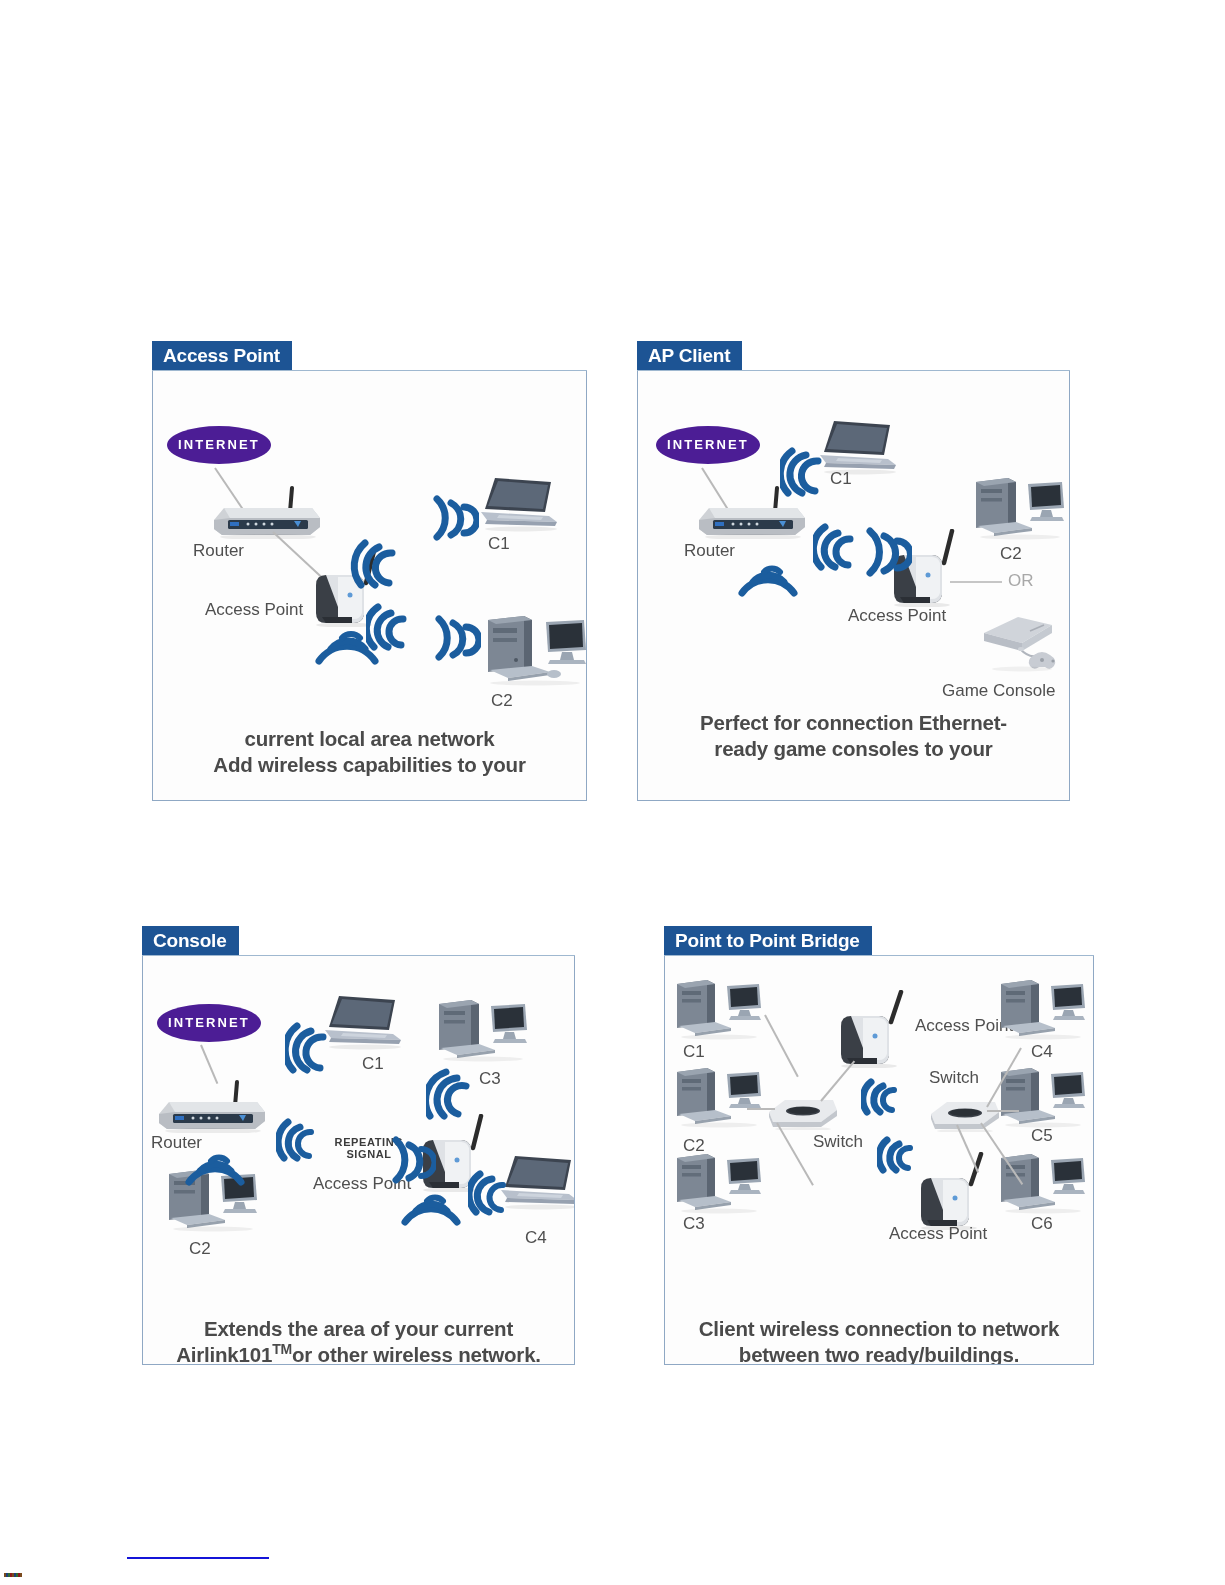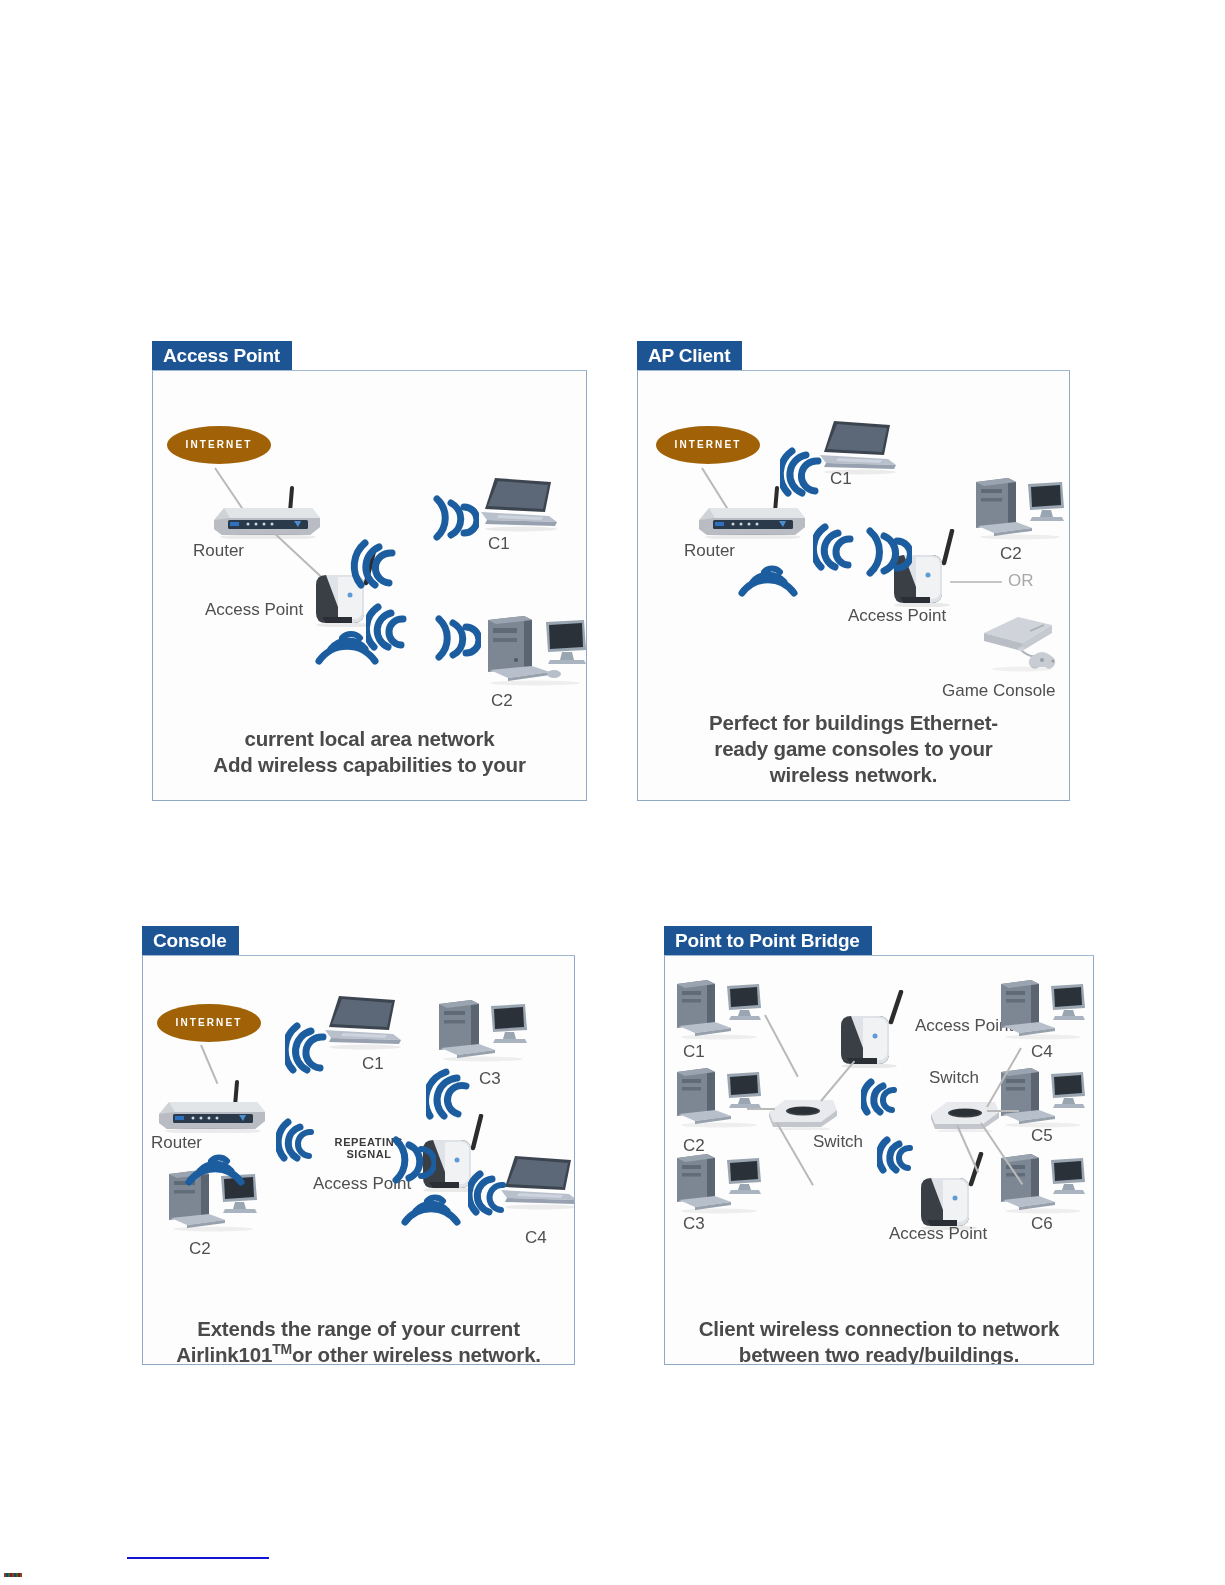--- a/index.html
+++ b/index.html
@@ -92,24 +92,24 @@
     text-align: center;
     line-height: 12px;
   }
 
   
   .internet {
     position: absolute;
     width: 104px;
     height: 38px;
     border-radius: 50%;
-    background: #a16207;
+    background: #4c1d95;
     color: #ffffff;
     font-weight: bold;
-    font-size: 10px;
+    font-size: 13px;
     letter-spacing: 2.1px;
     text-align: center;
     line-height: 38px;
   }
 
   
   .wire {
     position: absolute;
     background: #b9b9b9;
     transform-origin: 0 50%;
@@ -383,23 +383,22 @@
         </svg>
         <svg class="dev" style="left:100px; top:188px;" width="62" height="42" viewBox="0 0 62 42">
           <g stroke="#1b5d9e" fill="none" stroke-linecap="round">
             <path d="M4 34 A32 32 0 0 1 56 34" stroke-width="7"></path>
             <path d="M15 23 A21 21 0 0 1 46 23" stroke-width="7"></path>
             <path d="M26 13 A11 11 0 0 1 42 13" stroke-width="6"></path>
           </g>
         </svg>
 
         <div class="caption" style="top:339px;">
-          <div>Perfect for buildings Ethernet-</div>
+          <div>Perfect for connection Ethernet-</div>
           <div>ready game consoles to your</div>
-          <div>wireless network.</div>
         </div>
       </div>
     </div>
   </div>
 
   <div class="panel" style="left:142px; top:926px; width:433px;">
     <div class="panel-header-row">
       <div class="panel-title-block">Console</div>
       <div class="panel-header-rule"></div>
     </div>
@@ -550,21 +549,21 @@
         </svg>
         <svg class="dev" style="left:42px; top:190px;" width="62" height="44" viewBox="0 0 62 44">
           <g stroke="#1b5d9e" fill="none" stroke-linecap="round">
             <path d="M4 36 A32 32 0 0 1 56 36" stroke-width="7"></path>
             <path d="M15 25 A21 21 0 0 1 46 25" stroke-width="7"></path>
             <path d="M26 15 A11 11 0 0 1 42 15" stroke-width="6"></path>
           </g>
         </svg>
 
         <div class="caption" style="top:360px;">
-          <div>Extends the range of your current</div>
+          <div>Extends the area of your current</div>
           <div>
             <span>Airlink101</span><sup>TM</sup><span>or other wireless network.</span>
           </div>
         </div>
       </div>
     </div>
   </div>
 
   <div class="panel" style="left:628px; top:926px; width:430px;padding-left:36px;">
     <div class="panel-header-row">

